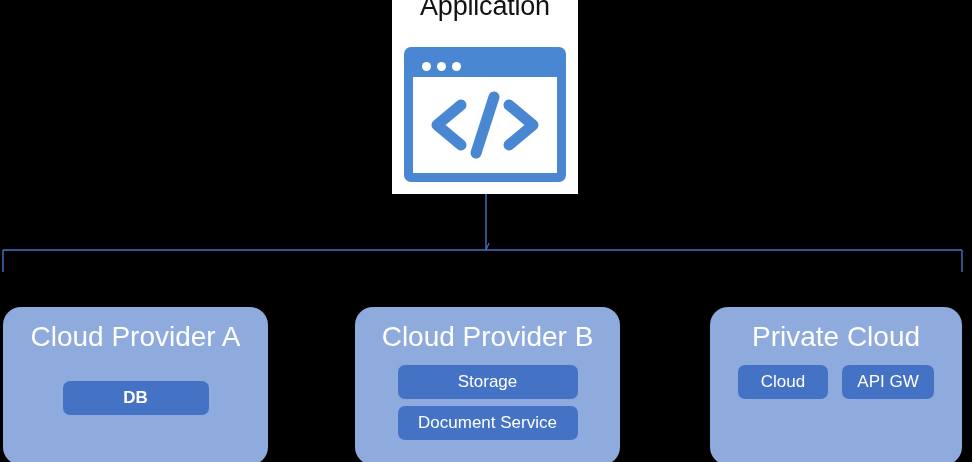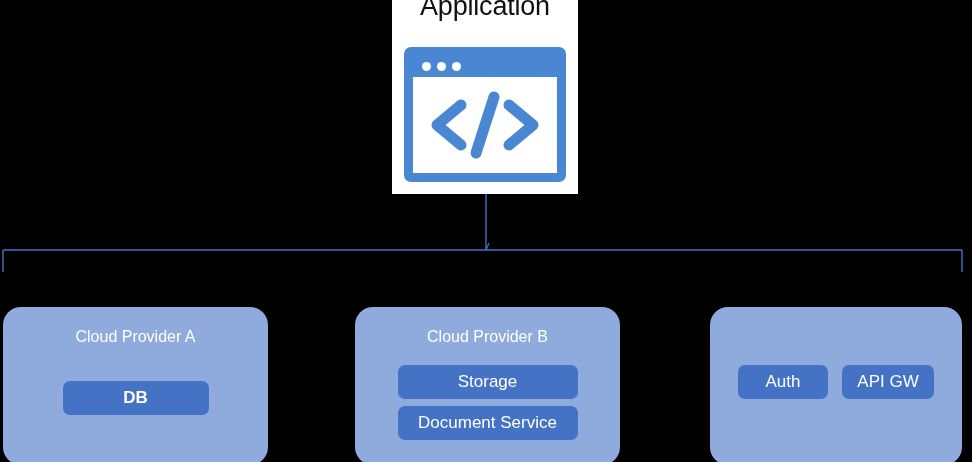--- a/index.html
+++ b/index.html
@@ -116,21 +116,21 @@
     background: #8FAADC;
     border-radius: 18px;
     box-sizing: border-box;
   }
   .cloud-title {
     position: absolute;
     left: 0;
     width: 100%;
     text-align: center;
     top: 16px;
-    font-size: 16px;
+    font-size: 28px;
     color: #ffffff;
     line-height: 28px;
     white-space: nowrap;
   }
   .services {
     position: absolute;
     left: 0;
     top: 58px;
     width: 100%;
     display: flex;
@@ -230,21 +230,22 @@
       <div class="svc-row">
         <div class="pill w-wide">Storage</div>
       </div>
       <div class="svc-row">
         <div class="pill w-wide">Document Service</div>
       </div>
     </div>
   </div>
 
   <div class="cloud-box" id="box-c">
+    <div class="cloud-title">Private Cloud</div>
     <div class="services">
       <div class="svc-row">
-        <div class="pill w-faas">Auth</div>
+        <div class="pill w-faas">Cloud</div>
         <div class="pill w-gw">API GW</div>
       </div>
     </div>
   </div>
 
 </div>
 
 </body></html>

